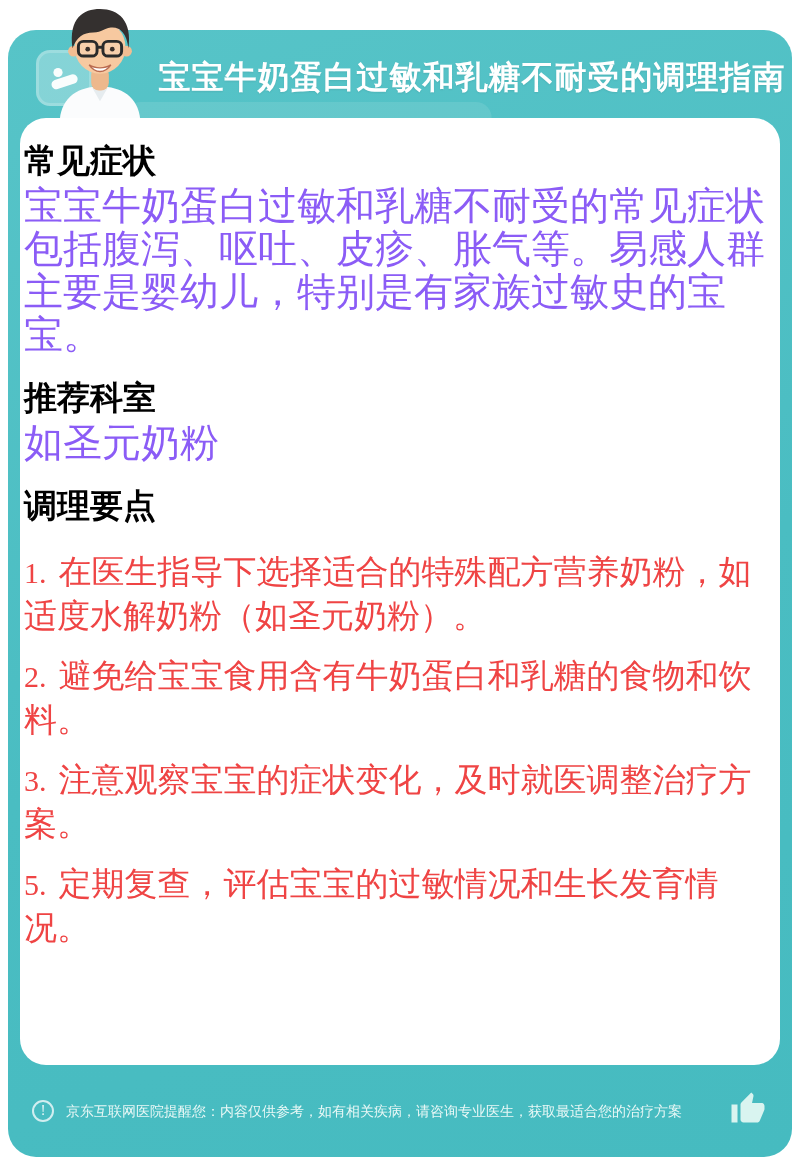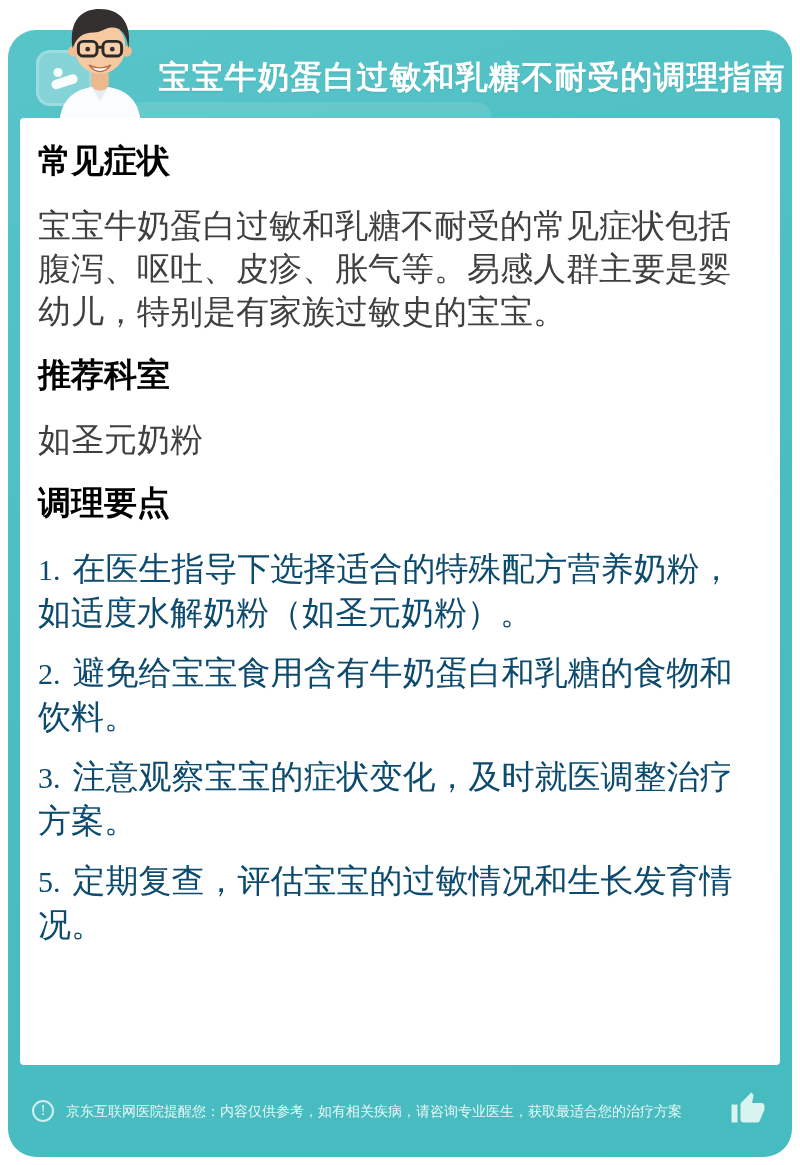--- a/index.html
+++ b/index.html
@@ -25,27 +25,27 @@
   }
   .avatar-wrap { position:absolute; left:46px; top:2px; width:108px; height:118px; z-index:3; }
   .card-title {
     position:absolute; left:162px; right:18px; top:16px; height:64px; z-index:2;
     display:flex; align-items:center; justify-content:center;
     color:#ffffff; font-size:32px; font-weight:bold; letter-spacing:1px;
     text-shadow:0 1px 2px rgba(0,0,0,0.08); white-space:nowrap;
   }
   .white-card {
     position:absolute; left:20px; top:118px; width:760px; height:947px; z-index:4;
-    background:#ffffff; border-radius:4px; padding:22px 18px 0; overflow:hidden;
+    background:#ffffff; border-radius:26px; padding:22px 4px 0; overflow:hidden;
     color:#141414;
   }
   .heading { font-size:33px; line-height:38px; font-weight:bold; color:#000; margin-top:23px; }
   .heading.first { margin-top:2px; }
-  .body-text { font-size:33px; line-height:43px; margin-top:24px; color:#404040; }
-  .item { font-size:33px; line-height:43px; margin-top:17px; color:#0c4a6e; }
+  .body-text { font-size:39px; line-height:43px; margin-top:4px; color:#8b5cf6; }
+  .item { font-size:33px; line-height:43px; margin-top:17px; color:#ef4444; }
   .heading + .item { margin-top:25px; }
   .item .num { font-family:"Liberation Serif", serif; font-size:30px; margin-right:12px; }
   .footer {
     position:absolute; left:0; bottom:0; width:100%; height:92px; z-index:2;
     display:flex; align-items:center; padding:0 24px; gap:12px;
   }
   .info-badge {
     flex:none; width:22px; height:22px; border-radius:50%;
     border:2px solid rgba(255,255,255,0.75); color:rgba(255,255,255,0.92);
     font-size:14px; font-family:"Liberation Serif", serif;

